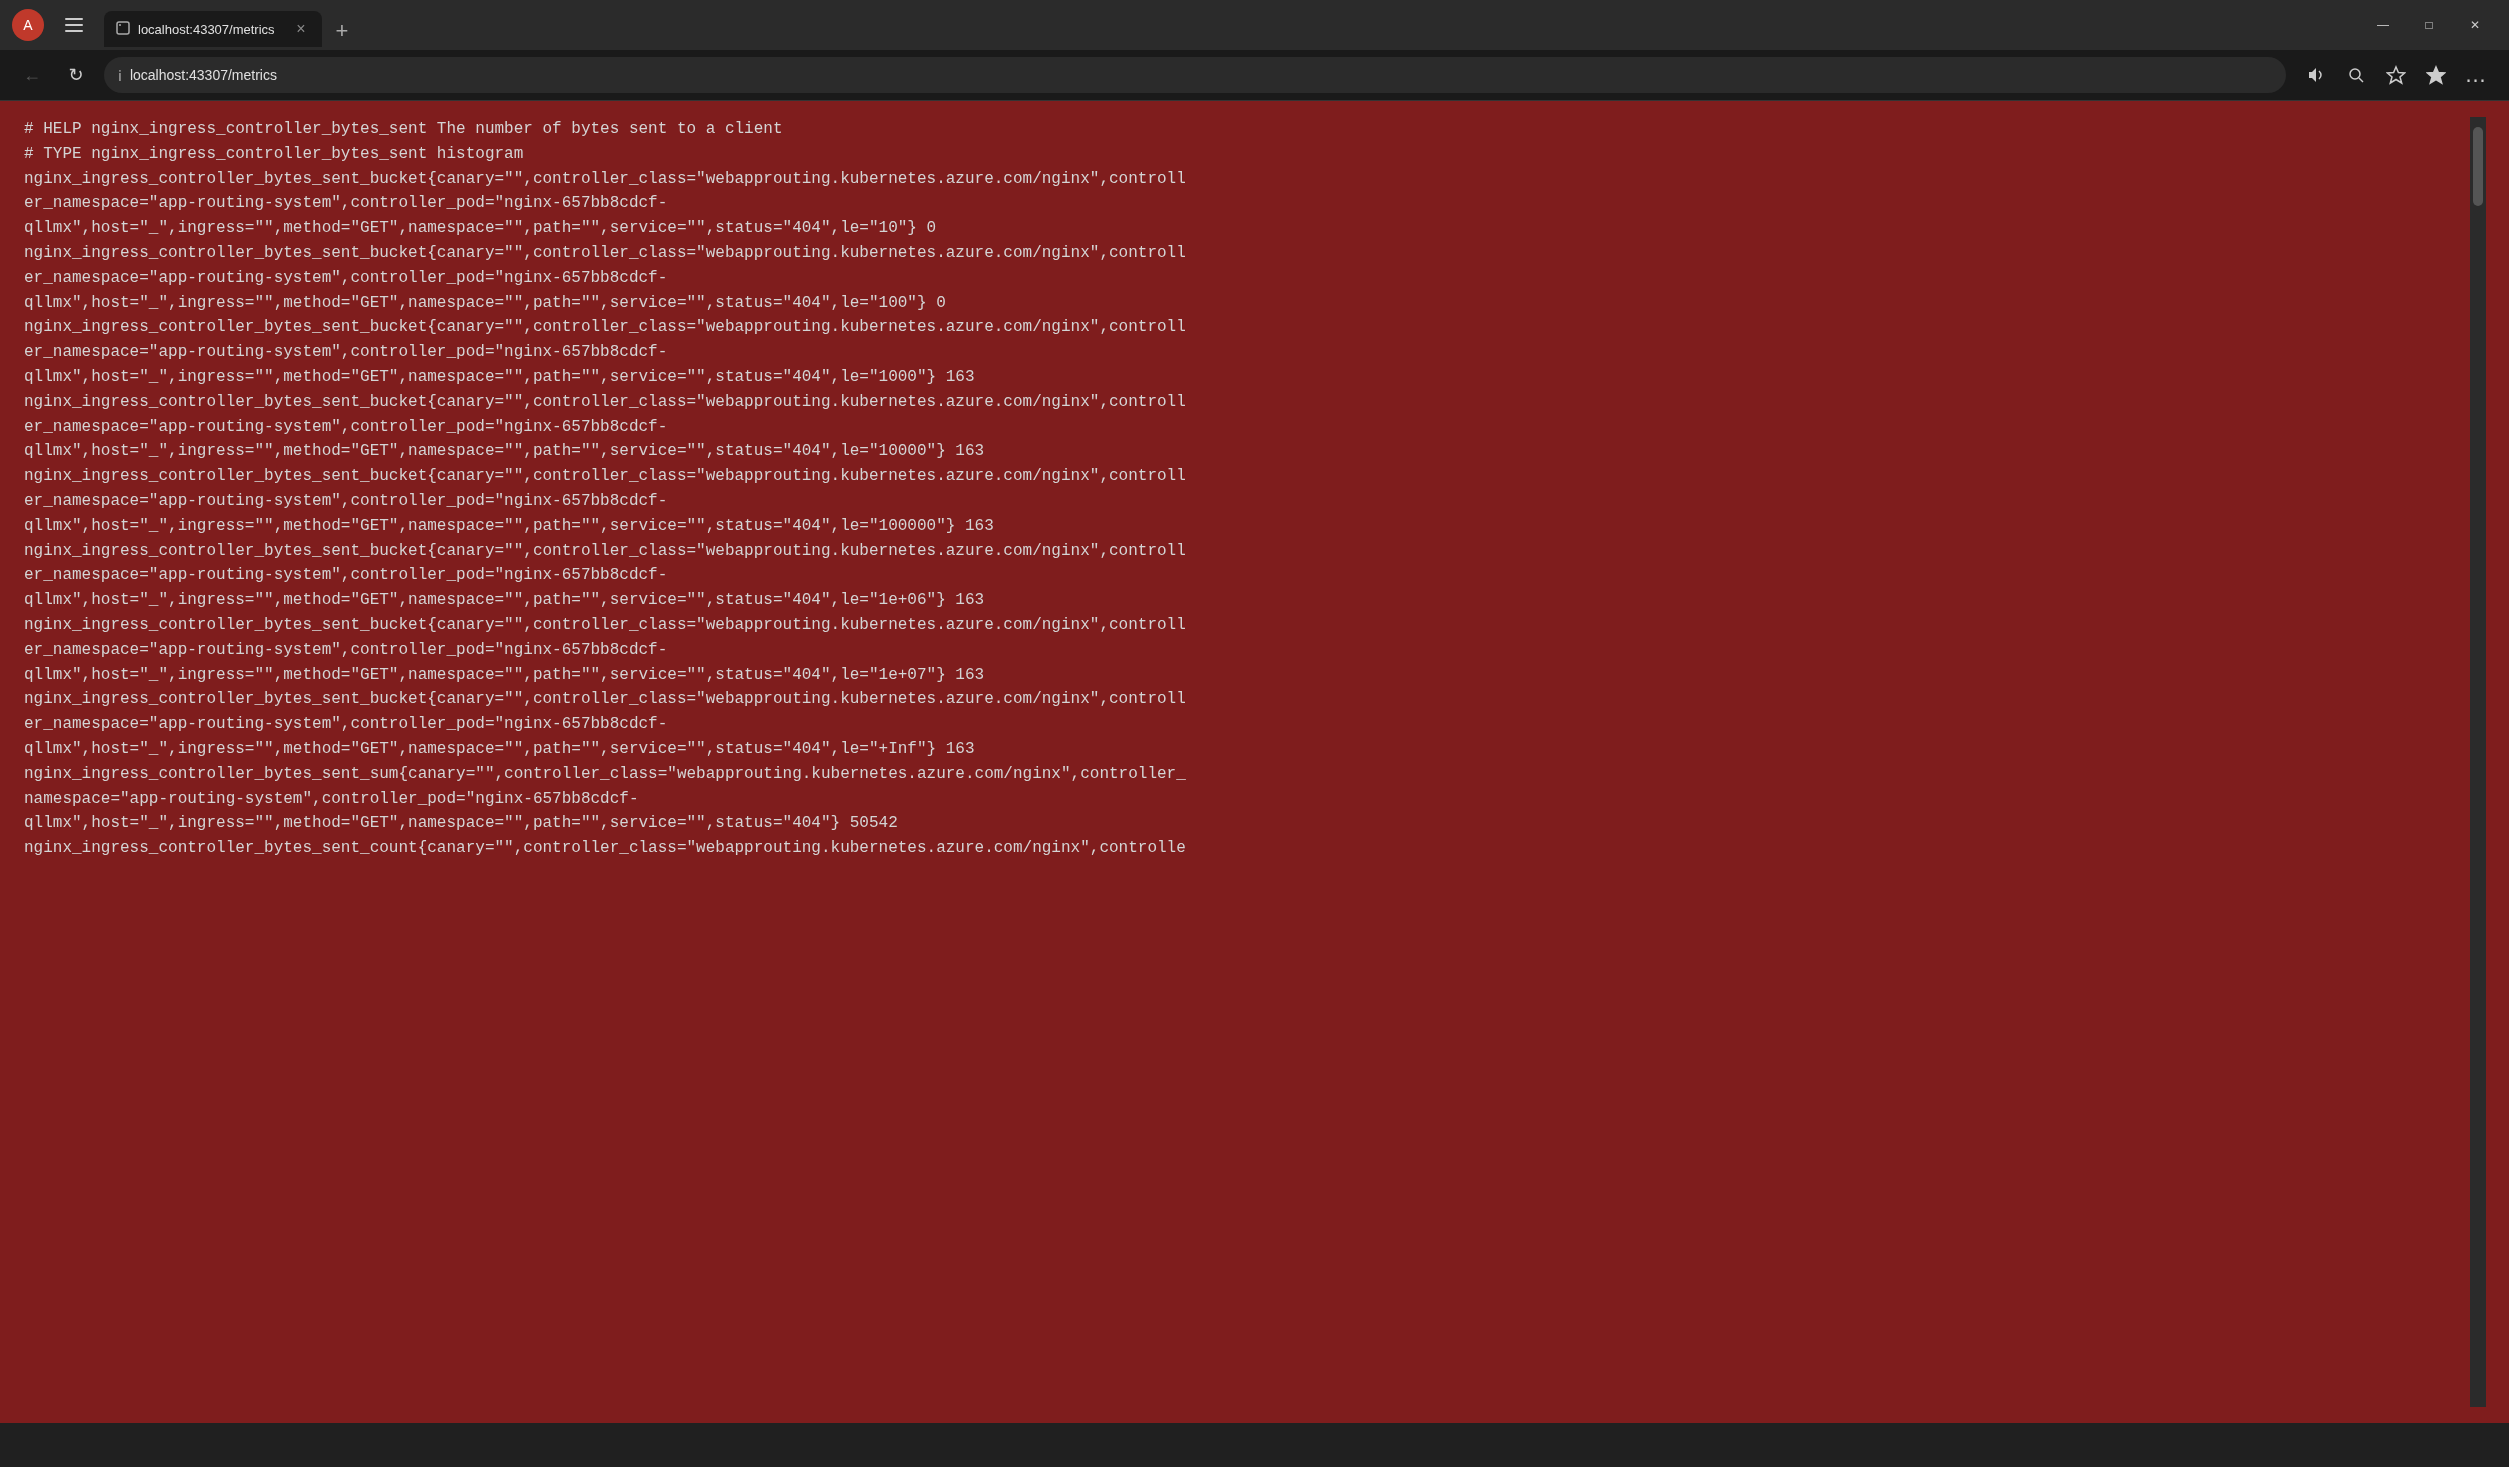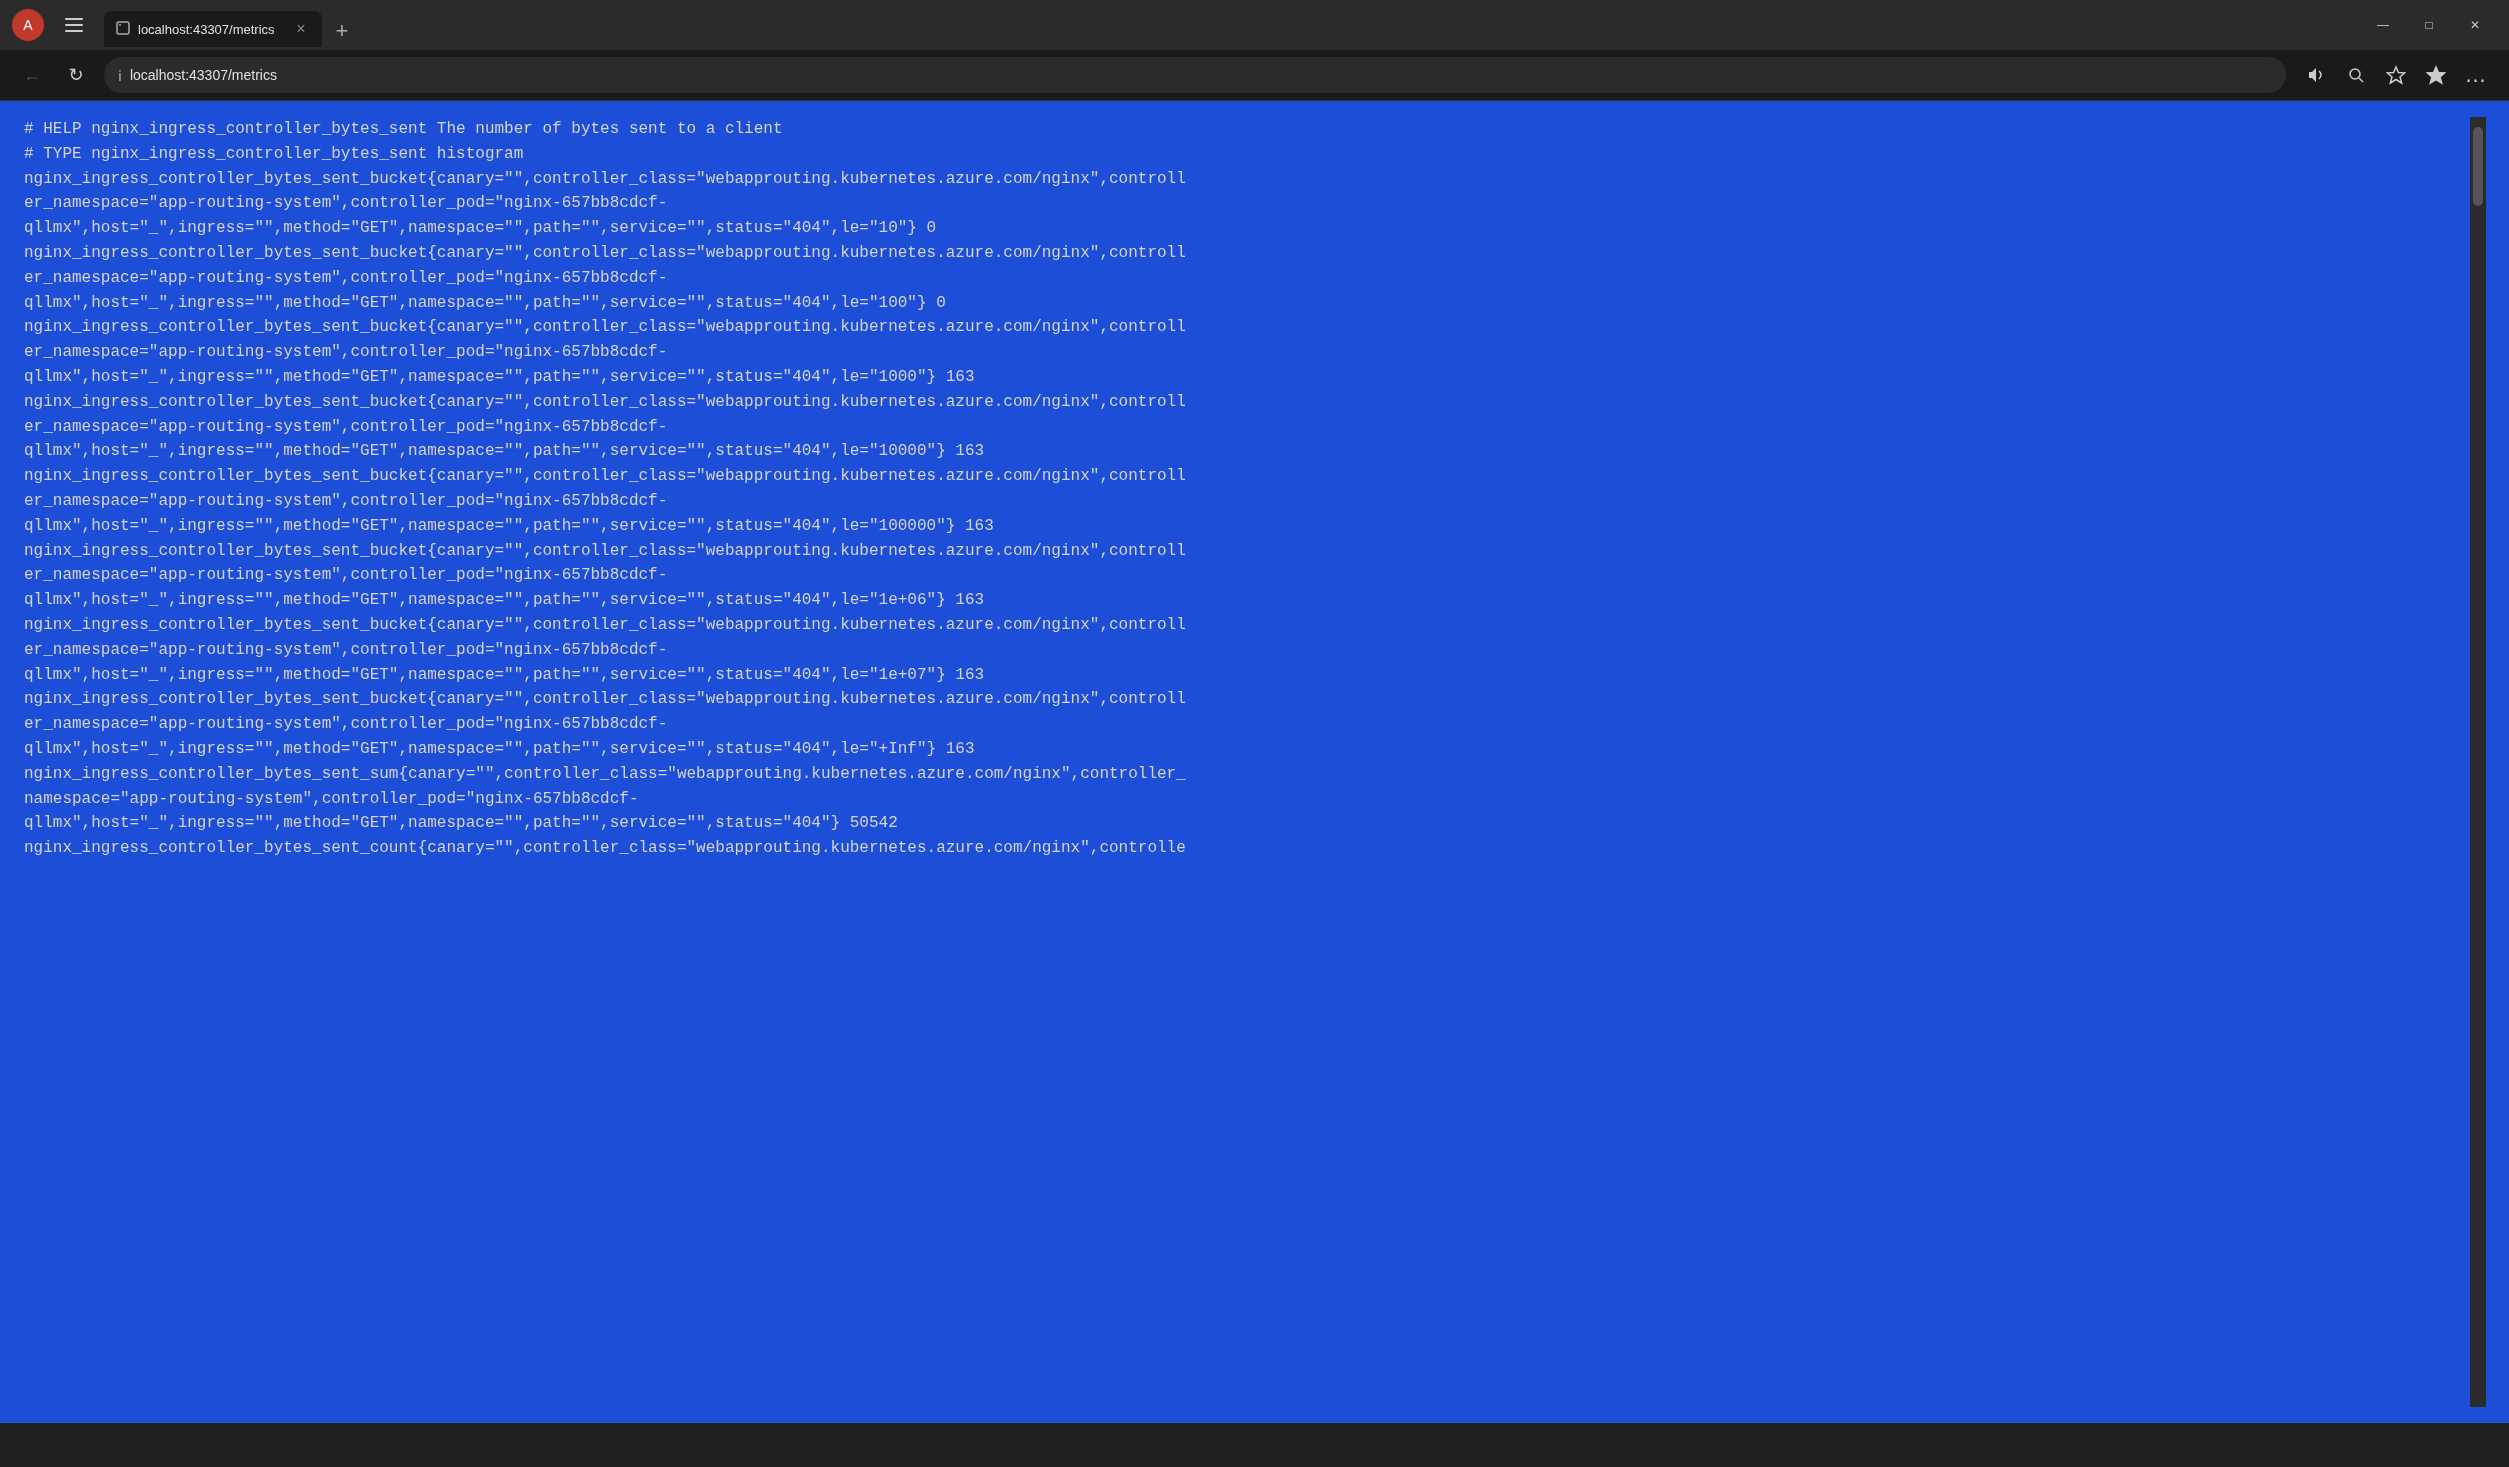--- a/index.html
+++ b/index.html
@@ -196,21 +196,21 @@
       align-items: center;
       justify-content: center;
       color: #ccc;
       font-size: 18px;
       cursor: pointer;
       border-radius: 50%;
     }
 
     
     .content {
-      background: #1d4ed8;
+      background: #7f1d1d;
       height: calc(1467px - 50px - 44px - 51px);
       overflow: hidden;
       padding: 16px 24px;
       position: relative;
       display: flex;
     }
 
     .metrics-text {
       font-family: 'Courier New', Courier, monospace;
       font-size: 16px;

